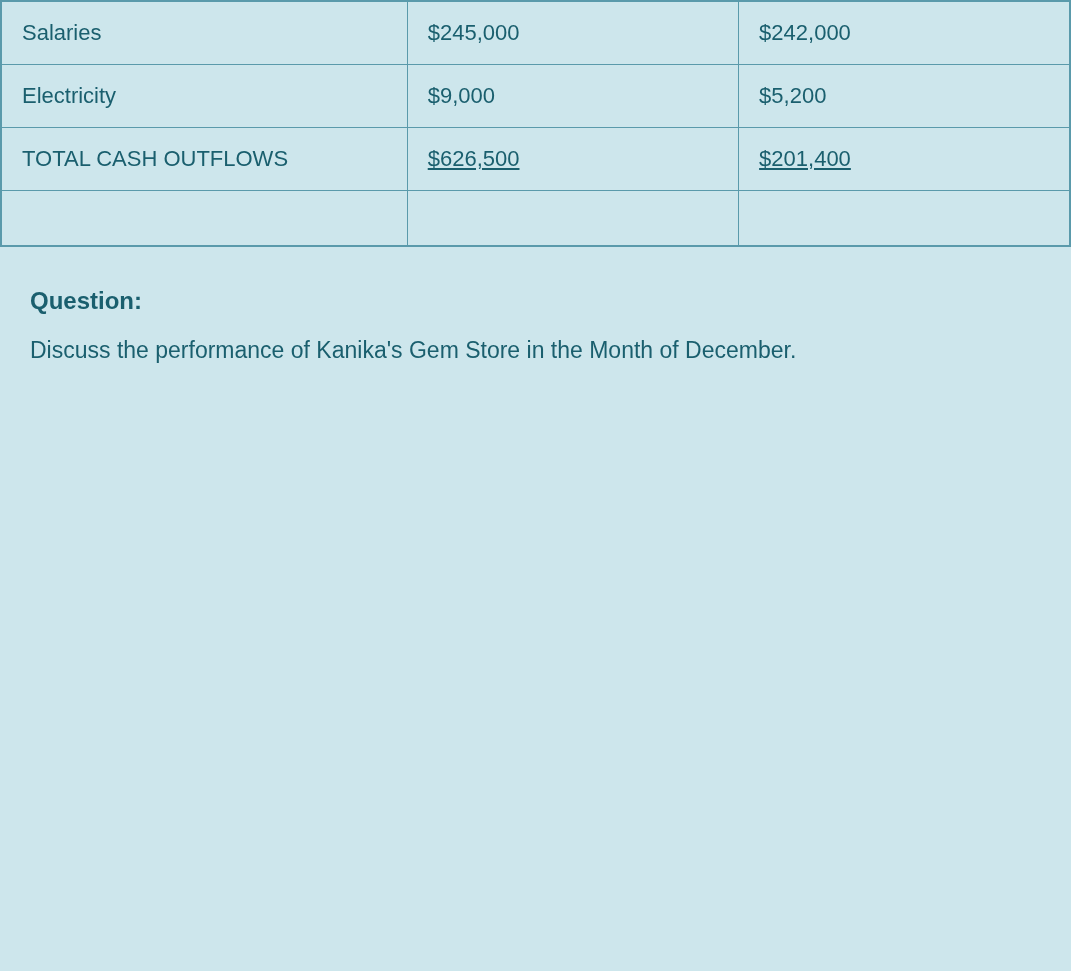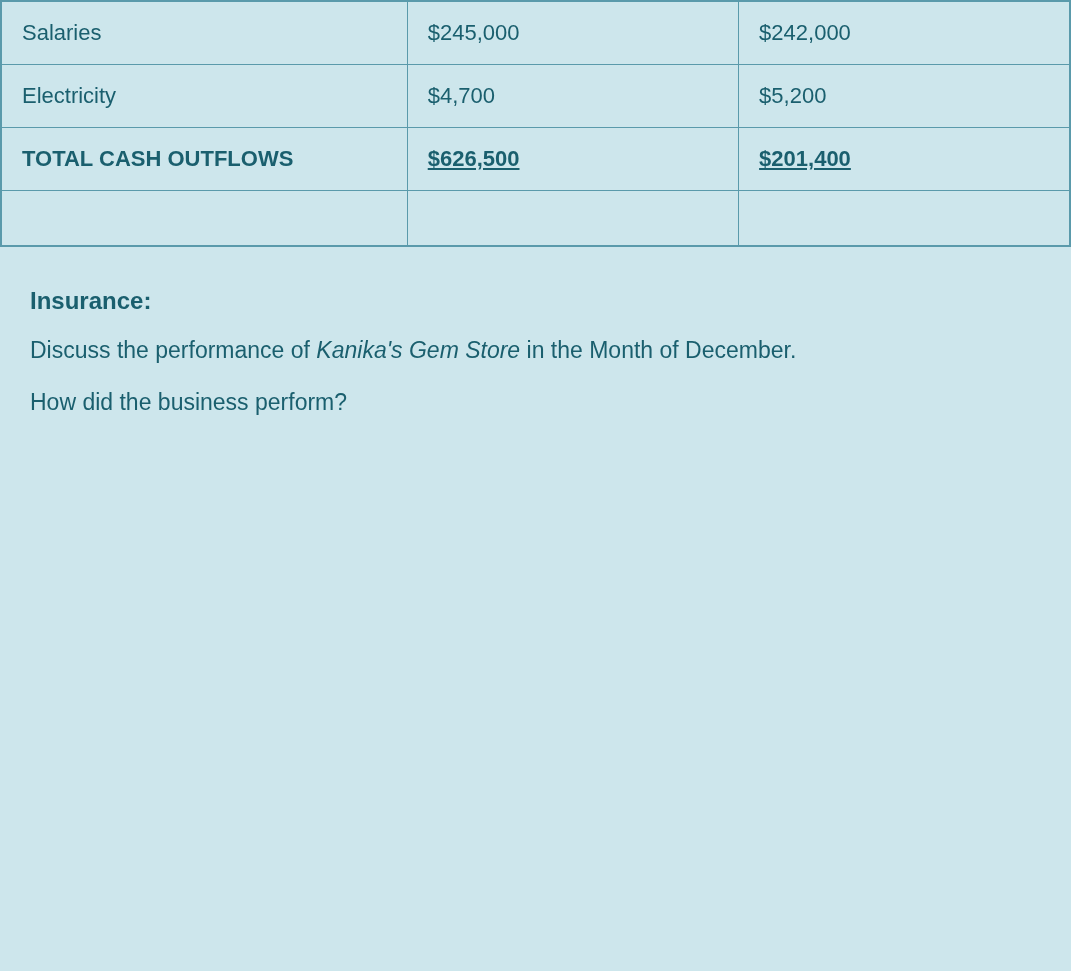--- a/index.html
+++ b/index.html
@@ -41,21 +41,21 @@
 
     td:first-child {
       width: 38%;
     }
 
     td:nth-child(2), td:nth-child(3) {
       width: 31%;
     }
 
     .bold-cell {
-      font-weight: bold;
+      font-weight: normal;
     }
 
     .underline-value {
       text-decoration: underline;
     }
 
     .empty-row td {
       height: 55px;
     }
 
@@ -71,21 +71,20 @@
     }
 
     .question-text {
       font-size: 23px;
       line-height: 1.5;
       margin-bottom: 18px;
       color: #1a5f6e;
     }
 
     .italic-text {
-      font-style: italic;
     }
 
     .underline-italic {
       font-style: italic;
       text-decoration: underline;
     }
   </style>
 </head>
 <body>
 
@@ -94,21 +93,21 @@
     <tbody>
 
       <tr>
         <td>Salaries</td>
         <td>$245,000</td>
         <td>$242,000</td>
       </tr>
 
       <tr>
         <td>Electricity</td>
-        <td>$4,700</td>
+        <td>$9,000</td>
         <td>$5,200</td>
       </tr>
 
 
       <tr>
         <td class="bold-cell">TOTAL CASH OUTFLOWS</td>
         <td class="bold-cell">
           <span class="underline-value">$626,500</span>
         </td>
         <td class="bold-cell">
@@ -120,21 +119,20 @@
         <td></td>
         <td></td>
         <td></td>
       </tr>
 
     </tbody>
   </table>
 </div>
 
 <div class="content-section">
-  <p class="question-label">Insurance:</p>
+  <p class="question-label">Question:</p>
 
   <p class="question-text">
     <span>Discuss the performance of </span><span class="italic-text">Kanika's Gem Store</span><span> in the Month of December.</span>
   </p>
 
-  <p class="question-text">How did the business perform?</p>
 
 </div>
 
 </body></html>

